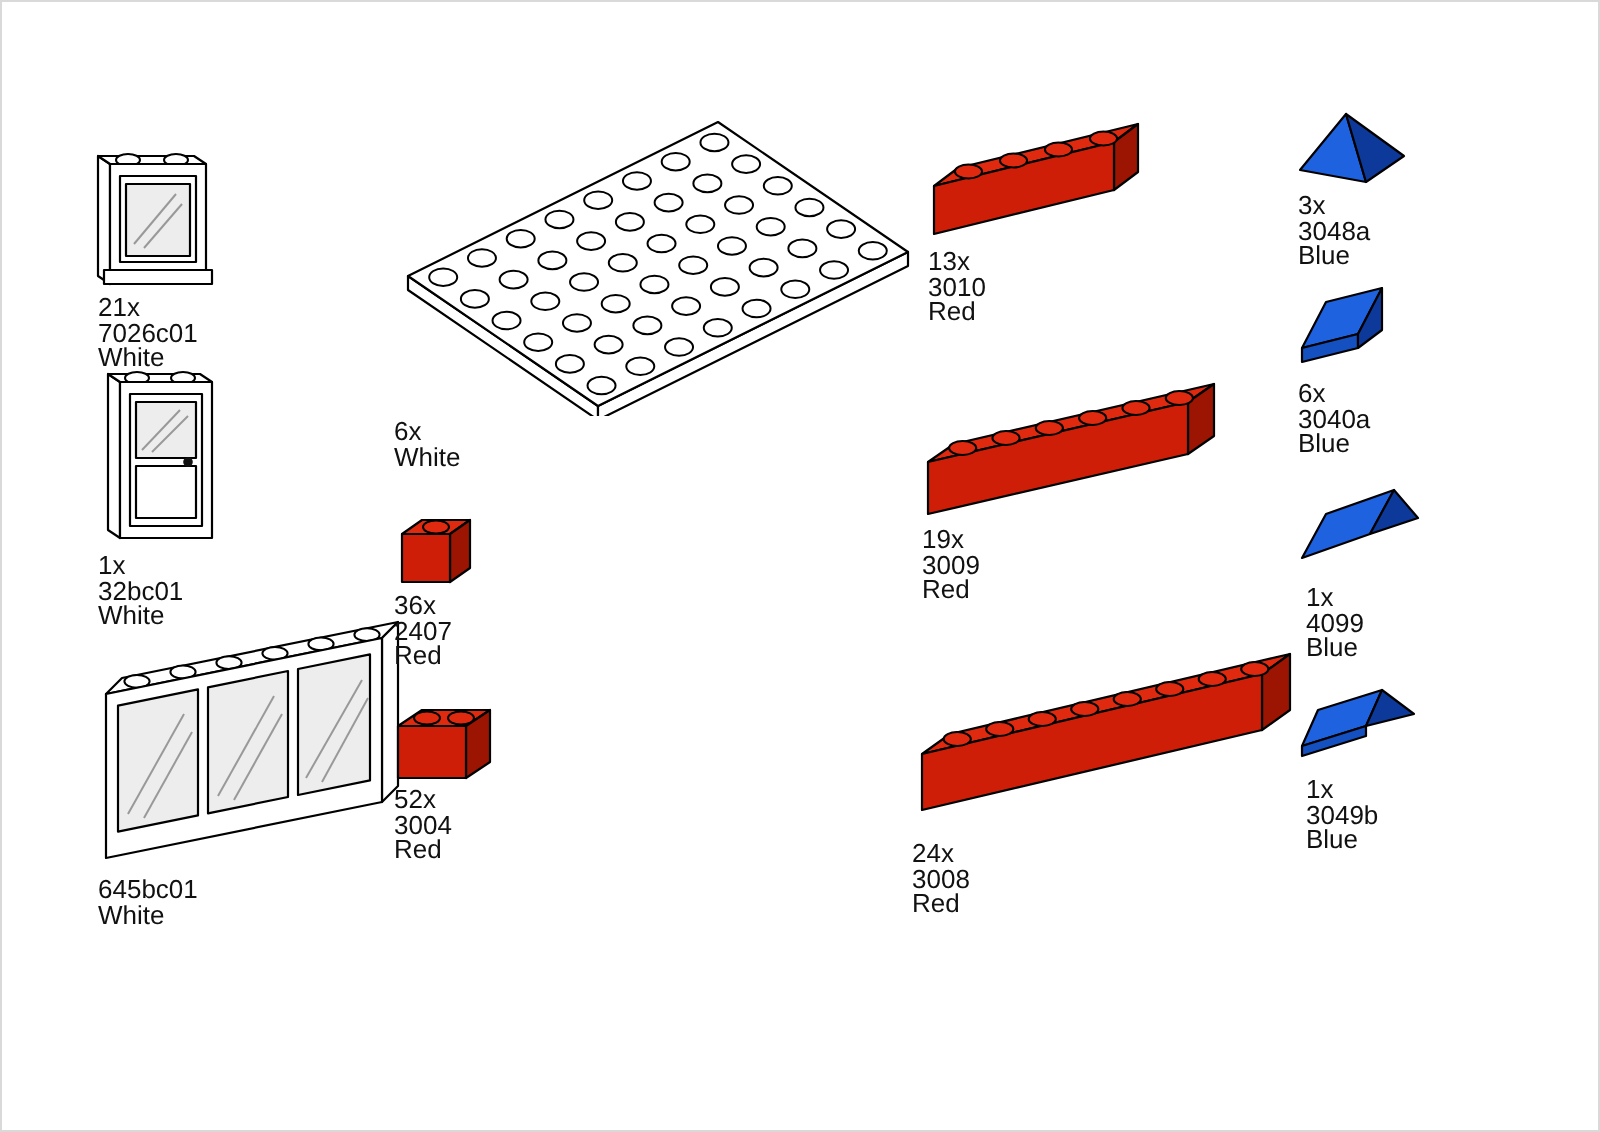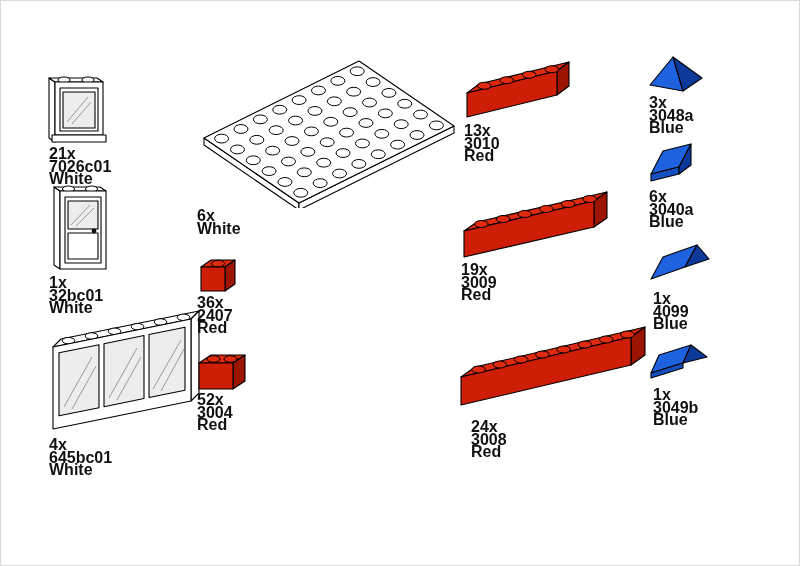--- a/index.html
+++ b/index.html
@@ -11,22 +11,22 @@
     width: 800px;
     height: 566px;
     background: #ffffff;
     border: 1px solid #d9d9d9;
     overflow: hidden;
   }
   figure.part { position: absolute; margin: 0; padding: 0; }
   figure.part svg { display: block; }
   .label {
     margin-top: 2px;
-    font-size: 16px;
-    font-weight: bold;
+    font-size: 13px;
+    font-weight: normal;
     color: #111111;
     line-height: 12.5px;
     white-space: nowrap;
   }
   svg path, svg rect {
     stroke: #000000;
     stroke-width: 1.1;
     stroke-linejoin: round;
   }
   g[data-studs] ellipse { stroke: #000000; stroke-width: 1; }
@@ -99,21 +99,20 @@
       <path d="M59,34.7 L99,26.5 L99,89.5 L59,97.7 Z" fill="var(--glass-gray)"></path>
       <path d="M104,25.5 L140,18.2 L140,81.2 L104,88.5 Z" fill="var(--glass-gray)"></path>
       <line x1="19" y1="98" x2="47" y2="48" class="glass-line"></line>
       <line x1="27" y1="100" x2="51" y2="57" class="glass-line"></line>
       <line x1="64" y1="89" x2="92" y2="39" class="glass-line"></line>
       <line x1="72" y1="91" x2="96" y2="48" class="glass-line"></line>
       <line x1="108" y1="80" x2="136" y2="31" class="glass-line"></line>
       <line x1="116" y1="82" x2="139" y2="40" class="glass-line"></line>
     </svg>
     <figcaption class="label" style="margin-left:4px">
-      <div>4x</div>
       <div>645bc01</div>
       <div>White</div>
     </figcaption>
   </figure>
 
   <figure class="part" style="left:195px; top:52px">
     <svg width="265" height="155" viewBox="0 0 265 155">
       <path d="M8,85 L103,150 L103,157 L8,92 Z" fill="var(--piece-white)"></path>
       <path d="M103,150 L258,73 L258,80 L103,157 Z" fill="var(--piece-white)"></path>
       <path d="M8,85 L163,8 L258,73 L103,150 Z" fill="var(--piece-white)"></path>
@@ -256,21 +255,21 @@
           <ellipse cx="25.63" cy="62.50" rx="6.8" ry="3.5"></ellipse>
           <ellipse cx="46.88" cy="57.50" rx="6.8" ry="3.5"></ellipse>
           <ellipse cx="68.13" cy="52.50" rx="6.8" ry="3.5"></ellipse>
           <ellipse cx="89.38" cy="47.50" rx="6.8" ry="3.5"></ellipse>
           <ellipse cx="110.63" cy="42.50" rx="6.8" ry="3.5"></ellipse>
           <ellipse cx="131.88" cy="37.50" rx="6.8" ry="3.5"></ellipse>
           <ellipse cx="153.13" cy="32.50" rx="6.8" ry="3.5"></ellipse>
           <ellipse cx="174.38" cy="27.50" rx="6.8" ry="3.5"></ellipse>
         </g>
     </svg>
-    <figcaption class="label" style="margin-left:18px">
+    <figcaption class="label" style="margin-left:3px">
       <div>24x</div>
       <div>3008</div>
       <div>Red</div>
     </figcaption>
   </figure>
 
   <figure class="part" style="left:644px; top:50px">
     <svg width="62" height="44" viewBox="0 0 62 44">
       <path d="M28,6 L5,34 L38,40 Z" fill="var(--blue-light)"></path>
       <path d="M28,6 L38,40 L57,27 Z" fill="var(--blue-dark)"></path>

